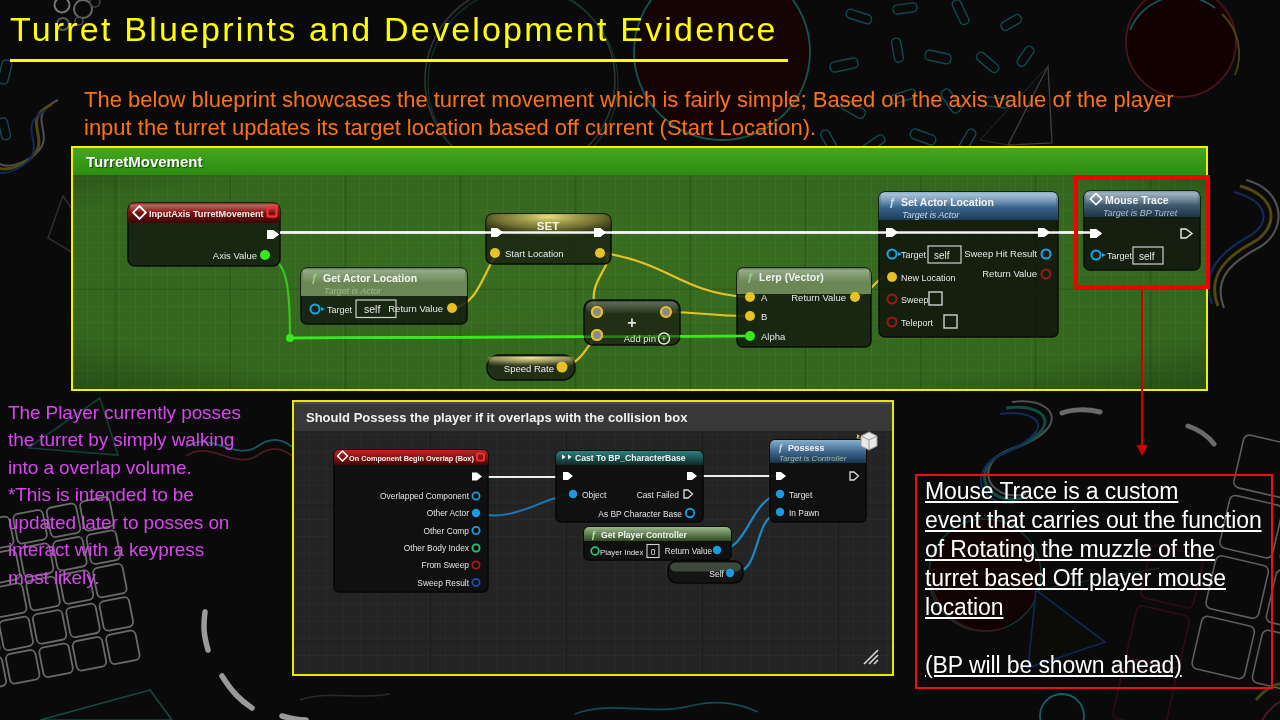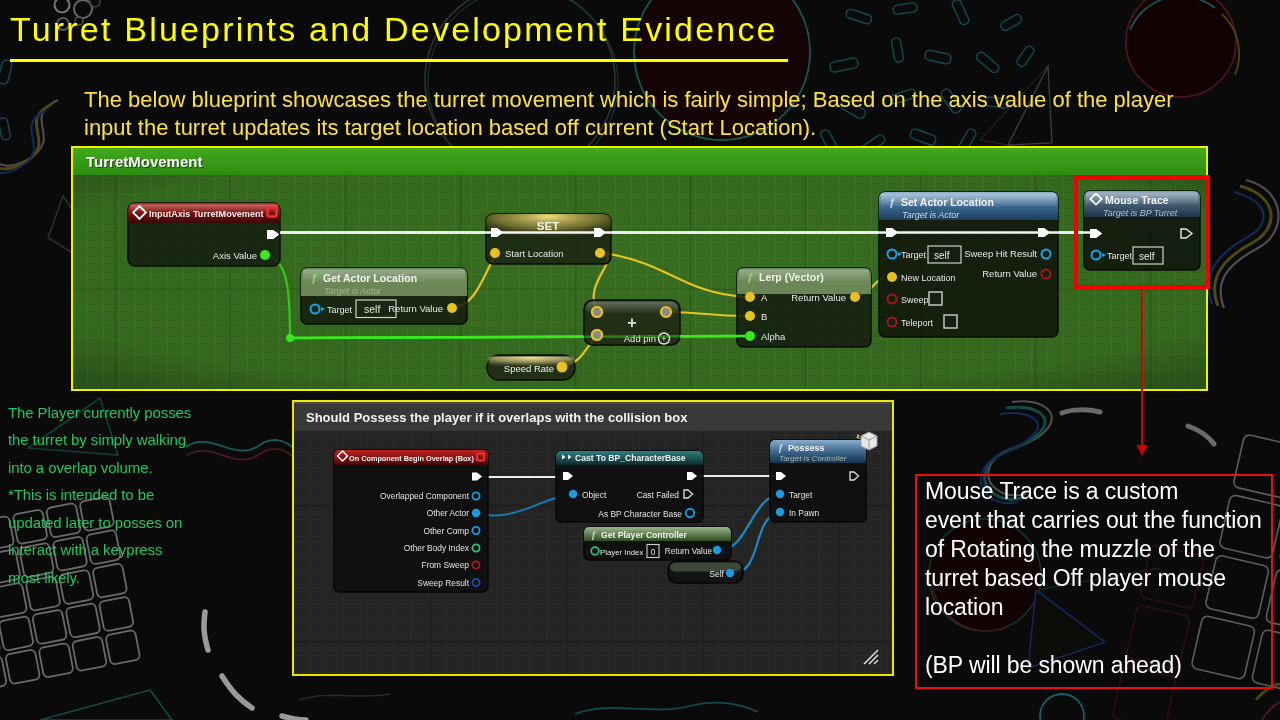--- a/index.html
+++ b/index.html
@@ -1,22 +1,22 @@
 <!DOCTYPE html>
 <html><head>
 <meta charset="utf-8">
 <style>
   html,body{margin:0;padding:0;background:#0a0a0a;}
   body{width:1280px;height:720px;position:relative;overflow:hidden;font-family:"Liberation Sans",sans-serif;}
   .abs{position:absolute;}
   #title{left:10px;top:11.7px;color:#ffff00;font-size:34px;letter-spacing:2.2px;white-space:nowrap;line-height:34px;}
   #title .ul{border-bottom:3px solid #ffff00;padding-bottom:13px;padding-right:10px;display:inline-block;}
-  #para{left:84px;top:85.7px;color:#fde047;font-size:22px;line-height:28.3px;letter-spacing:0px;white-space:nowrap;}
-  #lefttext{left:8px;top:398.5px;color:#22c55e;font-size:15px;line-height:27.5px;letter-spacing:-0.1px;white-space:nowrap;}
-  #redbox{left:915px;top:474px;width:346px;height:210px;border:2px solid #e81010;color:#ffffff;font-size:23px;line-height:29px;padding:1px 0 0 8px;letter-spacing:-0.1px;white-space:nowrap;}
+  #para{left:84px;top:85.7px;color:#f97316;font-size:22px;line-height:28.3px;letter-spacing:0px;white-space:nowrap;}
+  #lefttext{left:8px;top:398.5px;color:#d946ef;font-size:19px;line-height:27.5px;letter-spacing:-0.1px;white-space:nowrap;}
+  #redbox{left:915px;top:474px;width:346px;height:210px;border:2px solid #e81010;color:#ffffff;font-size:23px;line-height:29px;padding:1px 0 0 8px;letter-spacing:-0.1px;white-space:nowrap;text-decoration:underline;}
   #redhl{left:1074px;top:175px;width:128px;height:106px;border:4px solid #f50000;}
 </style>
 </head>
 <body>
 
 <svg class="abs" id="bgsvg" style="left:0;top:0" width="1280" height="720" viewBox="0 0 1280 720">
   <g fill="none">
     <circle cx="62" cy="5" r="7.5" stroke="#787878" stroke-width="2"></circle>
     <circle cx="83" cy="9" r="9" stroke="#686868" stroke-width="2"></circle>
     <circle cx="63" cy="24" r="6" stroke="#585858" stroke-width="2"></circle>

